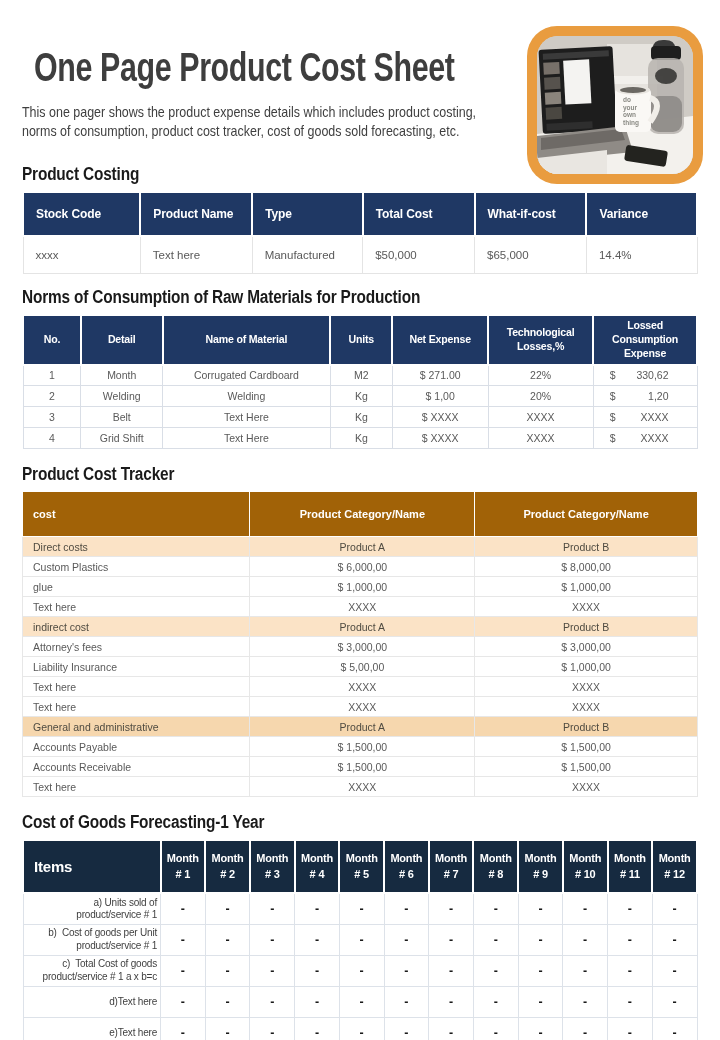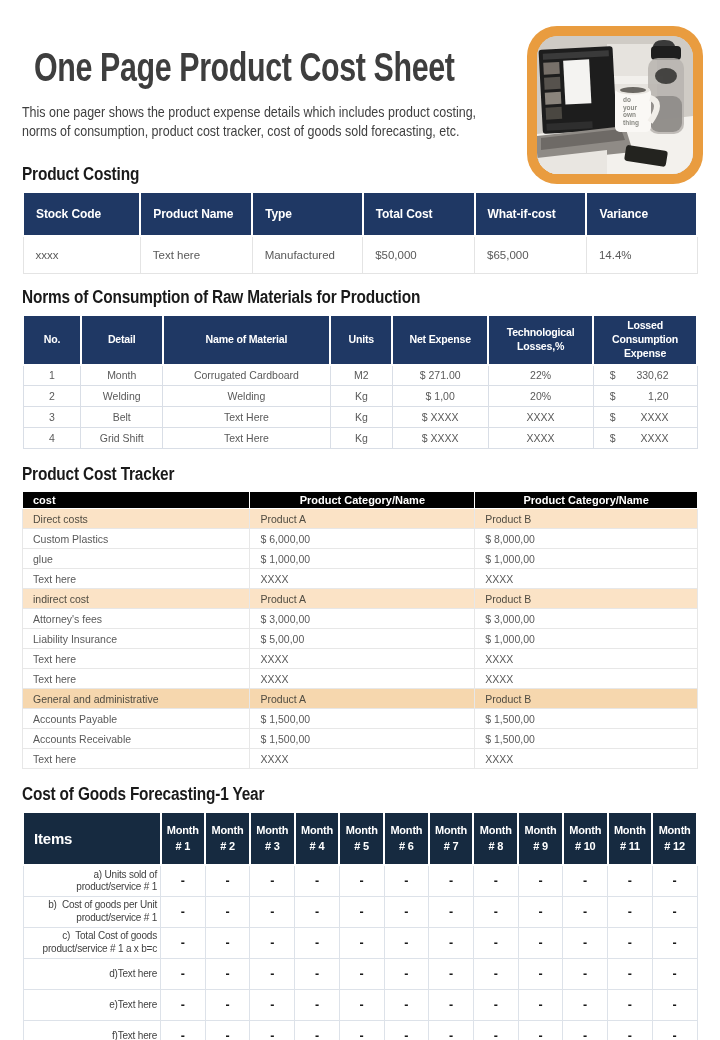--- a/index.html
+++ b/index.html
@@ -64,28 +64,28 @@
     padding:3px 2px;line-height:1.3;letter-spacing:-.2px;height:36px;vertical-align:middle;
   }
   .norms td{
     background:#fff;color:#595959;border:1px solid #D9DEE6;
     font-size:10.5px;text-align:center;height:21px;padding:1px 2px;vertical-align:middle;
   }
   .split{display:flex;justify-content:space-between;align-items:center;padding:0 26px 0 14px;}
 
   
   .tracker th{
-    background:#000000;color:#fff;border:1.5px solid #fff;
+    background:#a16207;color:#fff;border:1.5px solid #fff;
     font-size:11px;font-weight:bold;text-align:center;
-    height:15px;padding:2px 10px;vertical-align:middle;
+    height:15px;padding:16px 10px;vertical-align:middle;
   }
   .tracker th:first-child{text-align:left;}
   .tracker td{
     background:#fff;color:#595959;border:1px solid #E7E7E7;
-    font-size:10.5px;height:20px;padding:1px 10px;vertical-align:middle;
+    font-size:10.5px;text-align:center;height:20px;padding:1px 10px;vertical-align:middle;
   }
   .tracker td:first-child{text-align:left;}
   .tracker tr.subheader td{background:#FBE3C6;color:#4F4B41;}
   .tracker tr.subheader-dark td{background:#F6D7AE;color:#4F4B41;}
 
   
   .forecast th{
     background:#162A40;color:#fff;border:2px solid #fff;
     font-size:11px;font-weight:bold;text-align:center;
     height:53px;vertical-align:middle;line-height:1.45;letter-spacing:-.2px;

